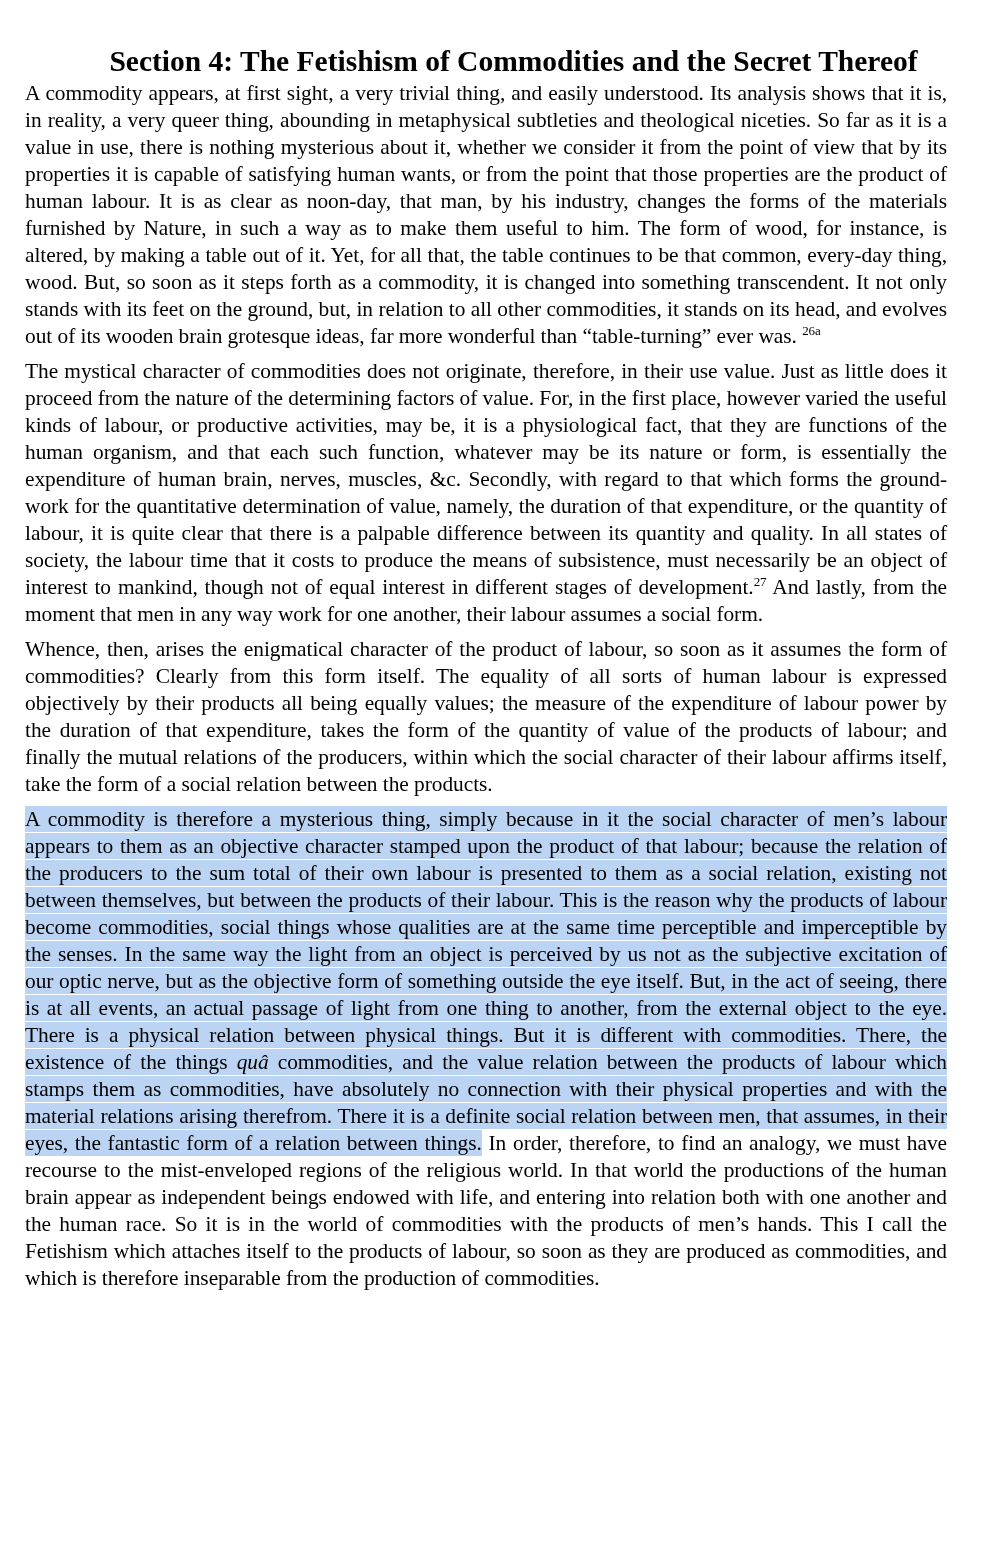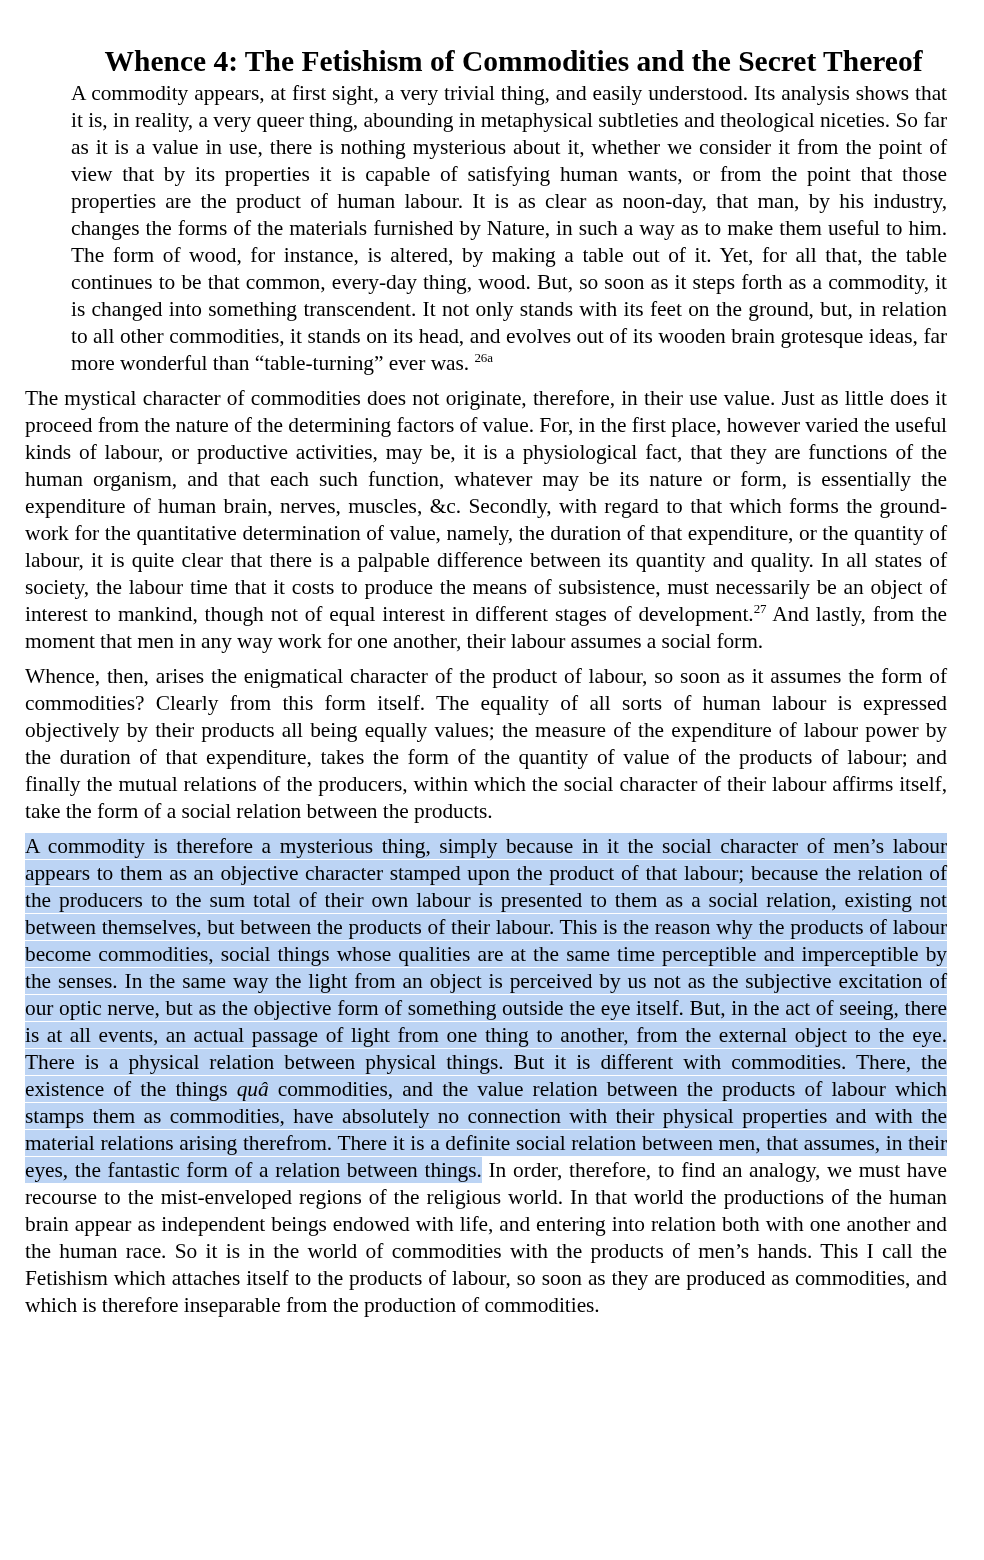--- a/index.html
+++ b/index.html
@@ -30,37 +30,37 @@
       margin: 0 0 0 0;
       padding-left: 55px;
     }
     .para {
       font-size: 21.4px;
       line-height: 27px;
       text-align: justify;
       margin: 0 0 8px 0;
       letter-spacing: -0.05px;
     }
-    .para:first-of-type { margin-top: 0; margin-left: 46px; }
+    .para:first-of-type { margin-top: 0; }
     .fn {
       font-size: 13px;
       vertical-align: super;
       line-height: 0;
     }
     .hl {
       background: #bcd4f4;
       box-shadow: 0 1px 0 #bcd4f4, 0 -1px 0 #bcd4f4;
     }
     .it { font-style: italic; margin-top: 44px; }
   </style>
 </head>
 <body>
 
 <div class="page">
-  <h1 class="title">Whence 4: The Fetishism of Commodities and the Secret Thereof</h1>
+  <h1 class="title">Section 4: The Fetishism of Commodities and the Secret Thereof</h1>
 
   <p class="para"><span>A commodity appears, at first sight, a very trivial thing, and easily understood. Its analysis shows that it is, in reality, a very queer thing, abounding in metaphysical subtleties and theological niceties. So far as it is a value in use, there is nothing mysterious about it, whether we consider it from the point of view that by its properties it is capable of satisfying human wants, or from the point that those properties are the product of human labour. It is as clear as noon-day, that man, by his industry, changes the forms of the materials furnished by Nature, in such a way as to make them useful to him. The form of wood, for instance, is altered, by making a table out of it. Yet, for all that, the table continues to be that common, every-day thing, wood. But, so soon as it steps forth as a commodity, it is changed into something transcendent. It not only stands with its feet on the ground, but, in relation to all other commodities, it stands on its head, and evolves out of its wooden brain grotesque ideas, far more wonderful than “table-turning” ever was. </span><sup class="fn">26a</sup></p>
 
   <p class="para"><span>The mystical character of commodities does not originate, therefore, in their use value. Just as little does it proceed from the nature of the determining factors of value. For, in the first place, however varied the useful kinds of labour, or productive activities, may be, it is a physiological fact, that they are functions of the human organism, and that each such function, whatever may be its nature or form, is essentially the expenditure of human brain, nerves, muscles, &amp;c. Secondly, with regard to that which forms the ground-work for the quantitative determination of value, namely, the duration of that expenditure, or the quantity of labour, it is quite clear that there is a palpable difference between its quantity and quality. In all states of society, the labour time that it costs to produce the means of subsistence, must necessarily be an object of interest to mankind, though not of equal interest in different stages of development.</span><sup class="fn">27</sup><span> And lastly, from the moment that men in any way work for one another, their labour assumes a social form.</span></p>
 
   <p class="para"><span>Whence, then, arises the enigmatical character of the product of labour, so soon as it assumes the form of commodities? Clearly from this form itself. The equality of all sorts of human labour is expressed objectively by their products all being equally values; the measure of the expenditure of labour power by the duration of that expenditure, takes the form of the quantity of value of the products of labour; and finally the mutual relations of the producers, within which the social character of their labour affirms itself, take the form of a social relation between the products.</span></p>
 
   <p class="para"><span class="hl">A commodity is therefore a mysterious thing, simply because in it the social character of men’s labour appears to them as an objective character stamped upon the product of that labour; because the relation of the producers to the sum total of their own labour is presented to them as a social relation, existing not between themselves, but between the products of their labour. This is the reason why the products of labour become commodities, social things whose qualities are at the same time perceptible and imperceptible by the senses. In the same way the light from an object is perceived by us not as the subjective excitation of our optic nerve, but as the objective form of something outside the eye itself. But, in the act of seeing, there is at all events, an actual passage of light from one thing to another, from the external object to the eye. There is a physical relation between physical things. But it is different with commodities. There, the existence of the things </span><span class="hl it">quâ</span><span class="hl"> commodities, and the value relation between the products of labour which stamps them as commodities, have absolutely no connection with their physical properties and with the material relations arising therefrom. There it is a definite social relation between men, that assumes, in their eyes, the fantastic form of a relation between things.</span><span> In order, therefore, to find an analogy, we must have recourse to the mist-enveloped regions of the religious world. In that world the productions of the human brain appear as independent beings endowed with life, and entering into relation both with one another and the human race. So it is in the world of commodities with the products of men’s hands. This I call the Fetishism which attaches itself to the products of labour, so soon as they are produced as commodities, and which is therefore inseparable from the production of commodities.</span></p>
 
 </div>

